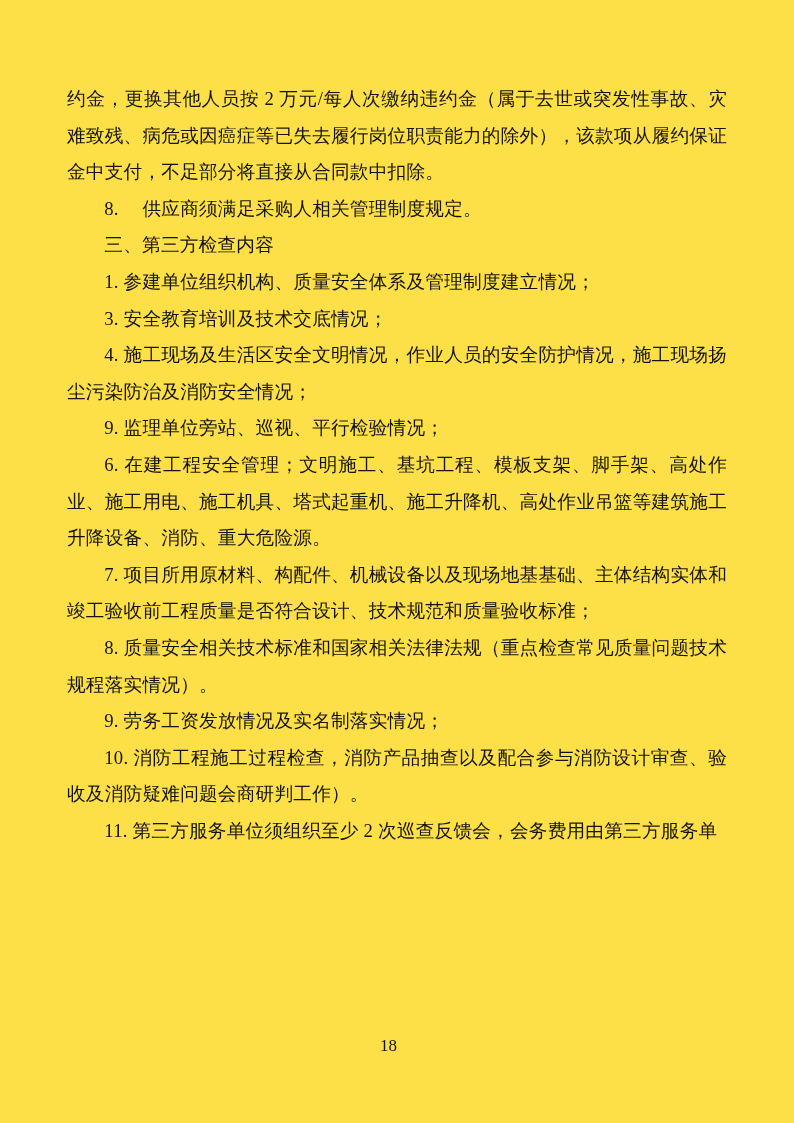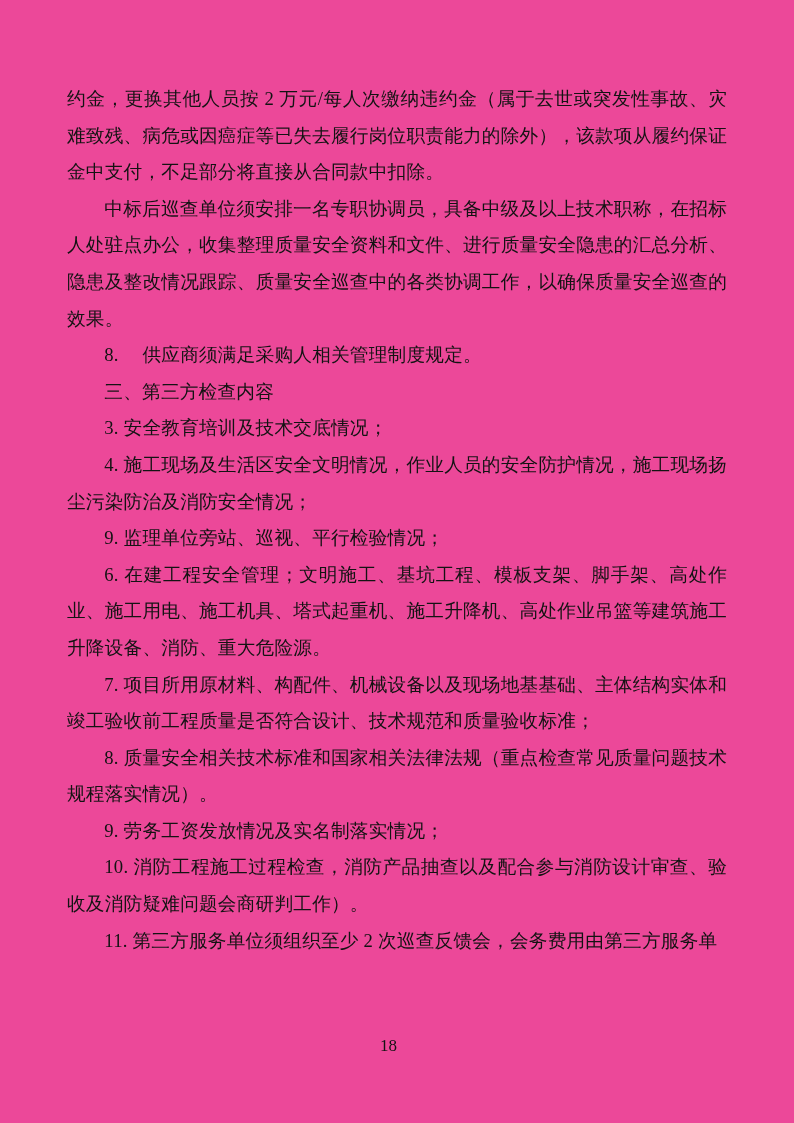--- a/index.html
+++ b/index.html
@@ -4,21 +4,21 @@
 <style>
   html, body {
     margin: 0;
     padding: 0;
     background: #ffffff;
   }
   .page {
     position: relative;
     width: 794px;
     height: 1123px;
-    background: #ec4899;
+    background: #fde047;
     overflow: hidden;
     font-family: "Liberation Serif", "DejaVu Serif", serif;
     color: #131313;
   }
   .content {
     position: absolute;
     left: 67px;
     top: 81px;
     width: 660px;
   }
@@ -46,23 +46,23 @@
     line-height: 20px;
     color: #131313;
   }
 </style>
 </head>
 <body>
 
 <div class="page">
   <div class="content">
       <p class="para">约金，更换其他人员按 2 万元/每人次缴纳违约金（属于去世或突发性事故、灾难致残、病危或因癌症等已失去履行岗位职责能力的除外），该款项从履约保证金中支付，不足部分将直接从合同款中扣除。</p>
-      <p class="para indent">中标后巡查单位须安排一名专职协调员，具备中级及以上技术职称，在招标人处驻点办公，收集整理质量安全资料和文件、进行质量安全隐患的汇总分析、隐患及整改情况跟踪、质量安全巡查中的各类协调工作，以确保质量安全巡查的效果。</p>
       <p class="para indent">8.　 供应商须满足采购人相关管理制度规定。</p>
       <p class="para indent">三、第三方检查内容</p>
+      <p class="para indent">1. 参建单位组织机构、质量安全体系及管理制度建立情况；</p>
       <p class="para indent">3. 安全教育培训及技术交底情况；</p>
       <p class="para indent">4. 施工现场及生活区安全文明情况，作业人员的安全防护情况，施工现场扬尘污染防治及消防安全情况；</p>
       <p class="para indent">9. 监理单位旁站、巡视、平行检验情况；</p>
       <p class="para indent">6. 在建工程安全管理；文明施工、基坑工程、模板支架、脚手架、高处作业、施工用电、施工机具、塔式起重机、施工升降机、高处作业吊篮等建筑施工升降设备、消防、重大危险源。</p>
       <p class="para indent">7. 项目所用原材料、构配件、机械设备以及现场地基基础、主体结构实体和竣工验收前工程质量是否符合设计、技术规范和质量验收标准；</p>
       <p class="para indent">8. 质量安全相关技术标准和国家相关法律法规（重点检查常见质量问题技术规程落实情况）。</p>
       <p class="para indent">9. 劳务工资发放情况及实名制落实情况；</p>
       <p class="para indent">10. 消防工程施工过程检查，消防产品抽查以及配合参与消防设计审查、验收及消防疑难问题会商研判工作）。</p>
       <p class="para indent">11. 第三方服务单位须组织至少 2 次巡查反馈会，会务费用由第三方服务单</p>
     </div>

